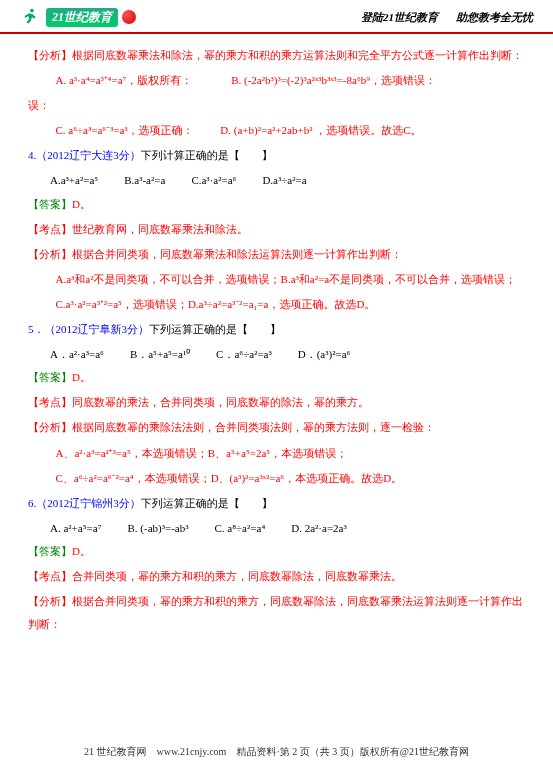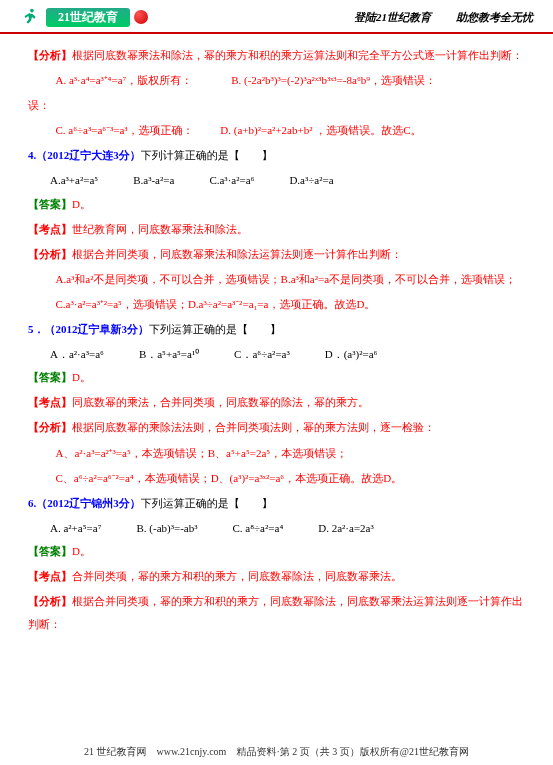--- a/index.html
+++ b/index.html
@@ -1,30 +1,30 @@
 <!DOCTYPE html>
 <html><head>
 <meta charset="utf-8">
 <style>
   * { box-sizing: border-box; margin: 0; padding: 0; }
   body { width: 553px; height: 765px; font-family: "SimSun", serif; font-size: 11px; background: #fff; position: relative; }
   .header { display: flex; justify-content: space-between; align-items: center; border-bottom: 2px solid #c00; padding: 6px 20px 4px 20px; }
   .logo-wrap { display: flex; align-items: center; gap: 4px; }
   .runner { width: 22px; height: 22px; position: relative; }
-  .badge { background: linear-gradient(#2a8,#0c6); color: #fff; font-weight: bold; padding: 1px 12px; border-radius: 3px; font-size: 12px; }
+  .badge { background: linear-gradient(#2a8,#0c6); color: #fff; font-weight: bold; font-style: italic; padding: 1px 6px; border-radius: 3px; font-size: 12px; }
   .apple { width: 14px; height: 14px; background: radial-gradient(circle at 30% 30%, #f55, #c00); border-radius: 50%; position: relative; }
-  .header-right { font-weight: bold; font-style: italic; color: #000; font-size: 11px; display: flex; gap: 25px; }
+  .header-right { font-weight: bold; font-style: italic; color: #000; font-size: 11px; display: flex; gap: 18px; }
   .content { padding: 10px 28px 4px 28px; line-height: 2.1; }
   .red { color: #f00; }
   .blue { color: #00f; }
   .black { color: #000; font-family: Liberation Serif, serif; }
   .green { color: #008000; }
-  .bold { font-weight: bold; }
+  .bold { font-weight: normal; }
   .indent2 { padding-left: 2.5em; }
-  .opts { display: flex; gap: 35px; padding-left: 2em; }
+  .opts { display: flex; gap: 26px; padding-left: 2em; }
   .opts > span { white-space: nowrap; }
   .footer { position: absolute; bottom: 6px; width: 100%; text-align: center; font-size: 10px; color: #333; }
   .line { margin-bottom: 2px; }
   .sp { display: inline-block; width: 12px; }
 </style>
 </head>
 <body>
 
 <div class="header">
   <div class="logo-wrap">

